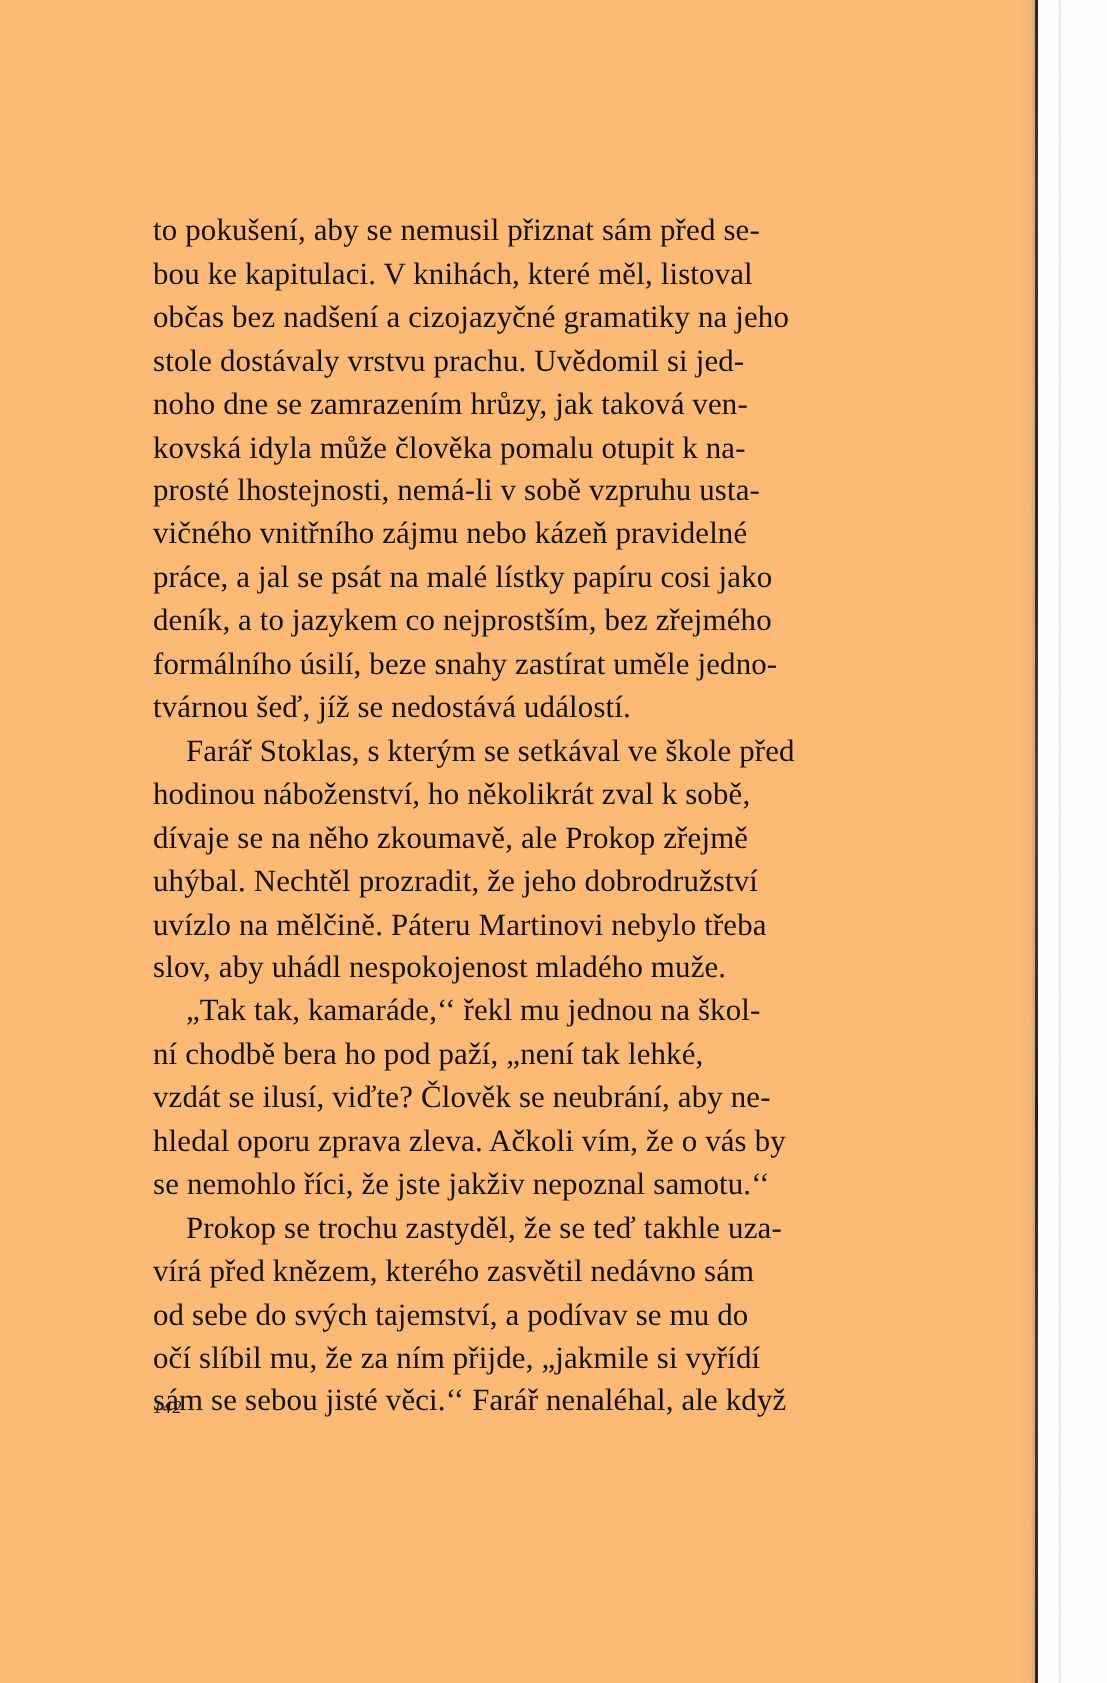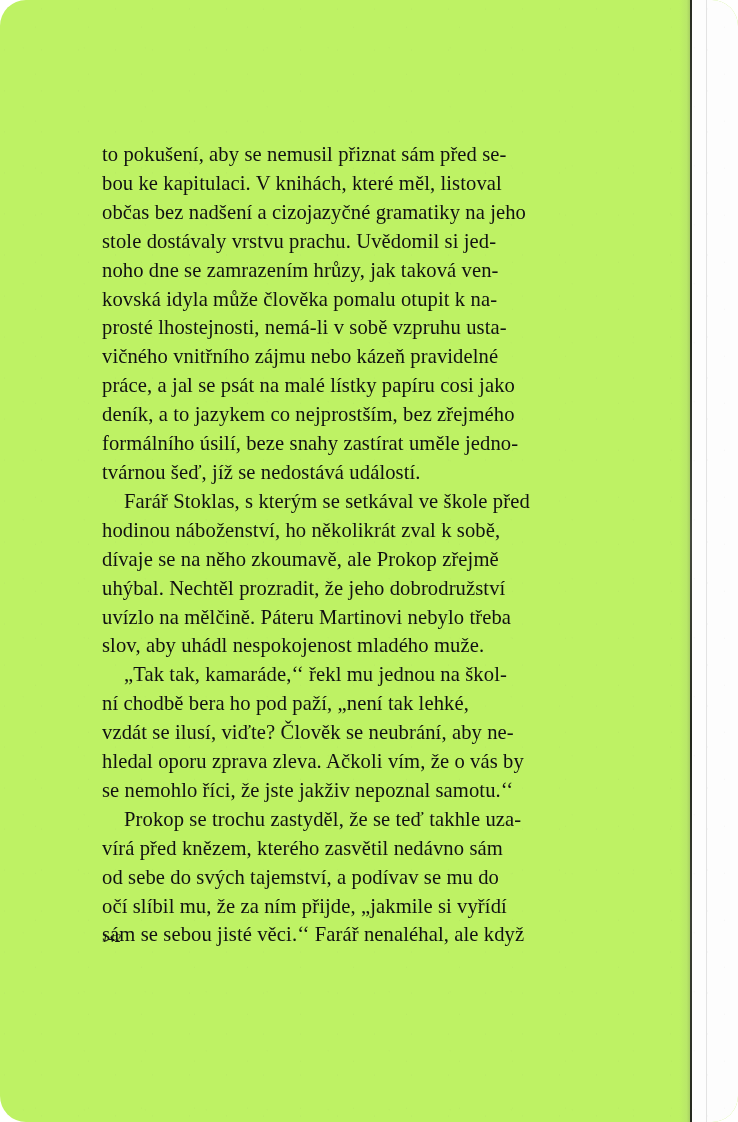--- a/index.html
+++ b/index.html
@@ -4,24 +4,23 @@
 <style>
   html, body {
     margin: 0;
     padding: 0;
     background: #ffffff;
   }
   .page {
     position: relative;
     width: 738px;
     height: 1122px;
-    background: #bef264;
+    background: #fdba74;
     overflow: hidden;
     font-family: "Liberation Serif", "DejaVu Serif", serif;
-    border-radius: 26px;
   }
 
   
   .gutter-line {
     position: absolute;
     top: 0;
     bottom: 0;
     left: 690px;
     width: 2px;
     background: linear-gradient(to bottom,

